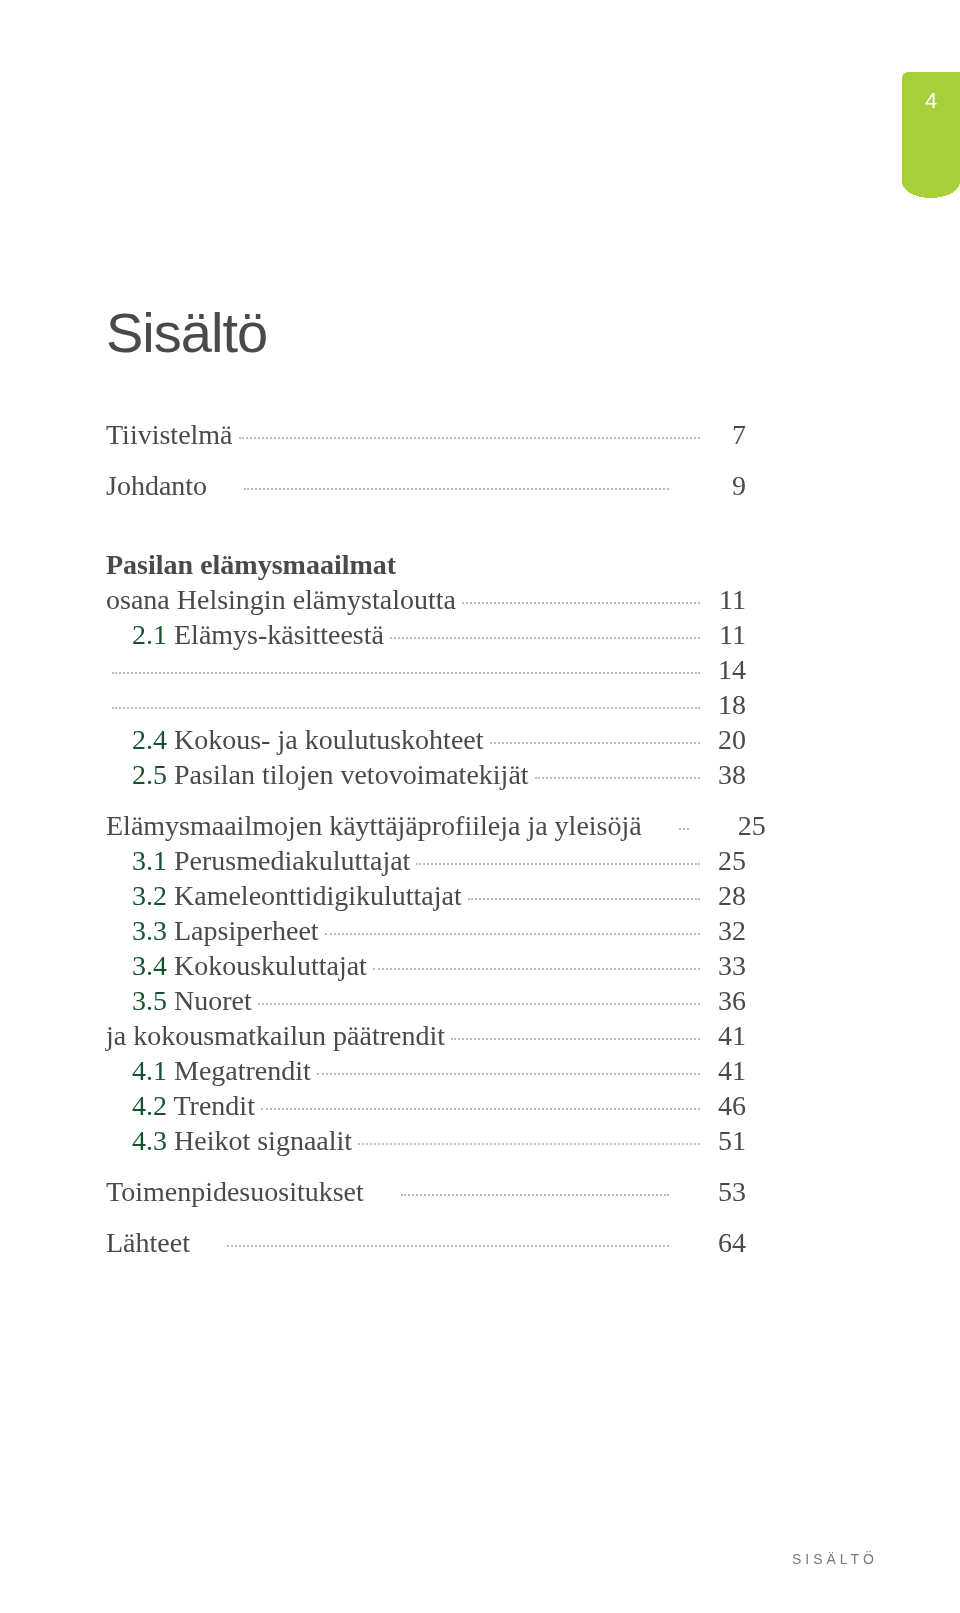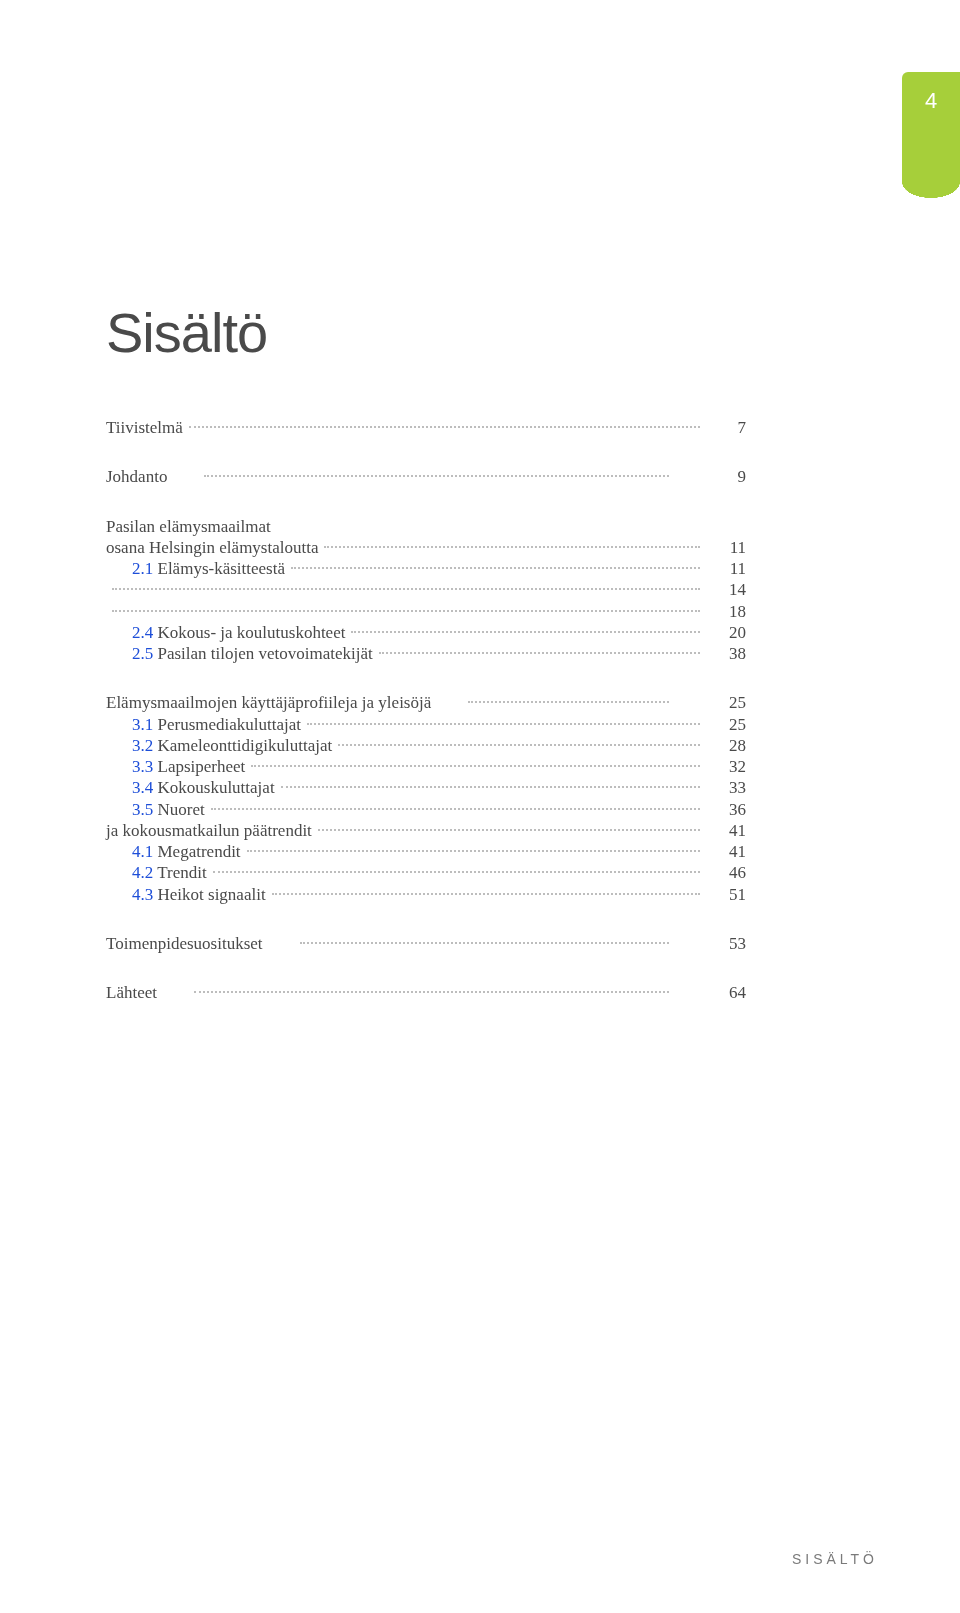--- a/index.html
+++ b/index.html
@@ -41,49 +41,50 @@
 
   .title {
     font-size: 56px;
     font-weight: 400;
     color: #4a4a4a;
     margin-bottom: 52px;
     letter-spacing: -1px;
     font-family: "Segoe UI Light", "Helvetica Neue", Arial, sans-serif;
   }
 
-  .toc { font-size: 17px; line-height: 1.25; color: #4a4a4a; }
+  .toc { font-size: 28px; line-height: 1.25; color: #4a4a4a; }
 
   .toc-row {
     display: flex;
     align-items: baseline;
     white-space: nowrap;
   }
-  .toc-row.spacer-above { margin-top: 28px; gap: 31px; }
+  .toc-row.spacer-above { margin-top: 16px; gap: 31px; }
   .toc-row .label { flex: 0 0 auto; }
   .toc-row .dots {
     flex: 1 1 auto;
     border-bottom: 2px dotted #bdbdbd;
     transform: translateY(-5px);
     margin: 0 6px;
     min-width: 10px;
   }
   .toc-row .num {
     flex: 0 0 auto;
     width: 40px;
     text-align: right;
     font-variant-numeric: tabular-nums;
   }
 
   .plain-label { 
     white-space: normal;
-    margin-top: 28px;
+    margin-top: 44px;
+    font-weight: bold;
   }
   .indent .label { padding-left: 26px; }
-  .accent { color: #1d4ed8; }
+  .accent { color: #14532d; }
 
   .footer-label {
     position: absolute;
     bottom: 46px;
     right: 82px;
     font-size: 14px;
     letter-spacing: 4px;
     color: #7a7a7a;
     font-family: Arial, Helvetica, sans-serif;
   }

